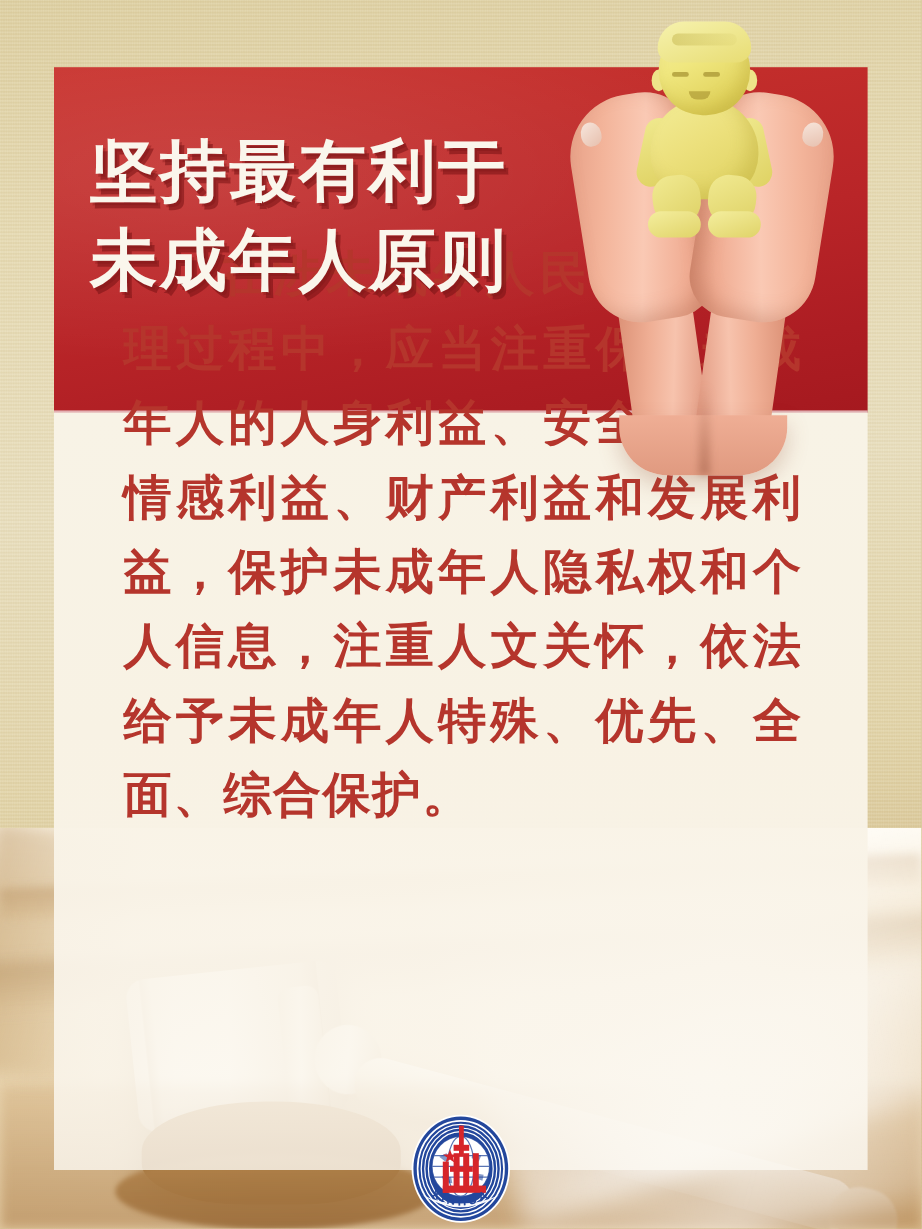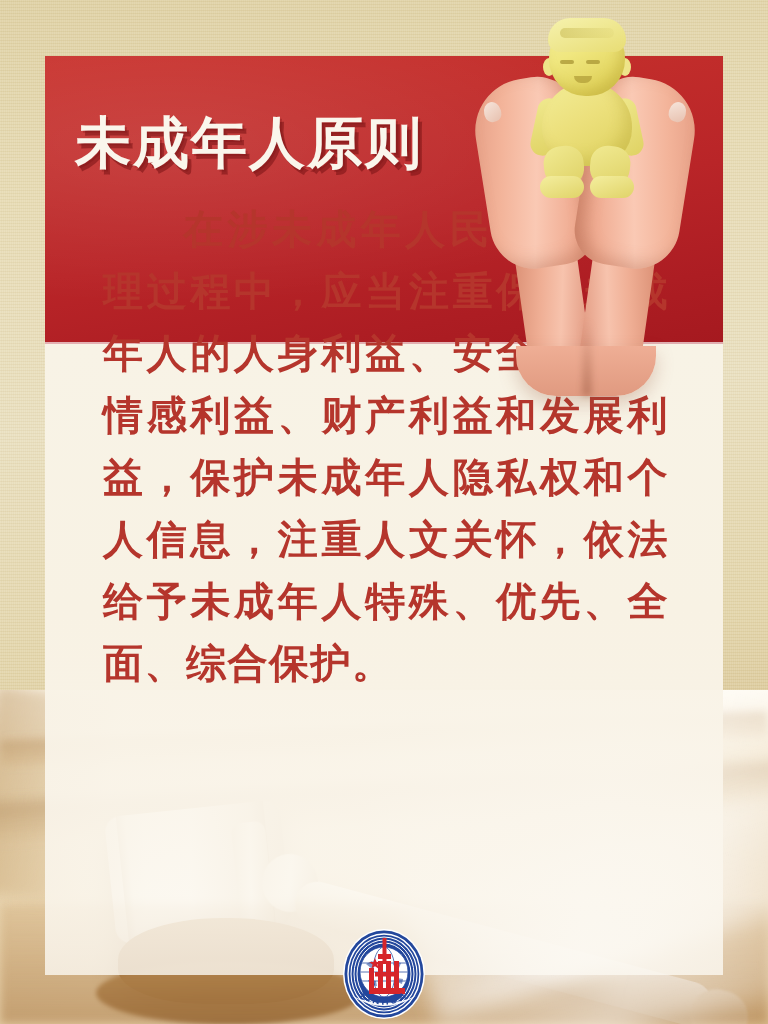--- a/index.html
+++ b/index.html
@@ -291,20 +291,21 @@
     <div class="light-sweep"></div>
     <div class="light-sweep2"></div>
   </div>
 
   <div class="card">
 
     <div class="header"></div>
     <div class="body-panel"></div>
 
     <div class="title">
+      <div class="title-line">坚持最有利于</div>
       <div class="title-line">未成年人原则</div>
     </div>
 
     <div class="sculpture">
       <div class="wrist-l"></div>
       <div class="wrist-r"></div>
       <div class="wrist-base"></div>
 
       <div class="fingers l">
           <i></i>

